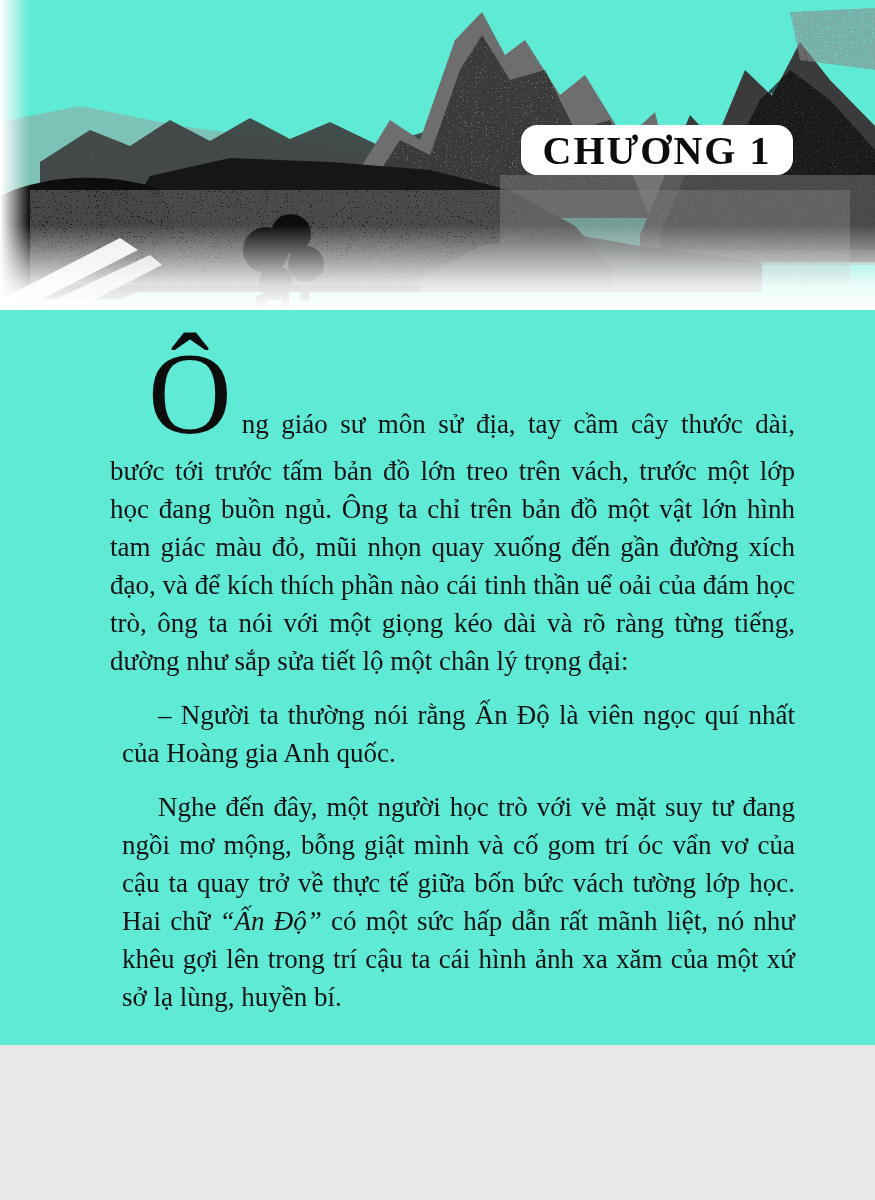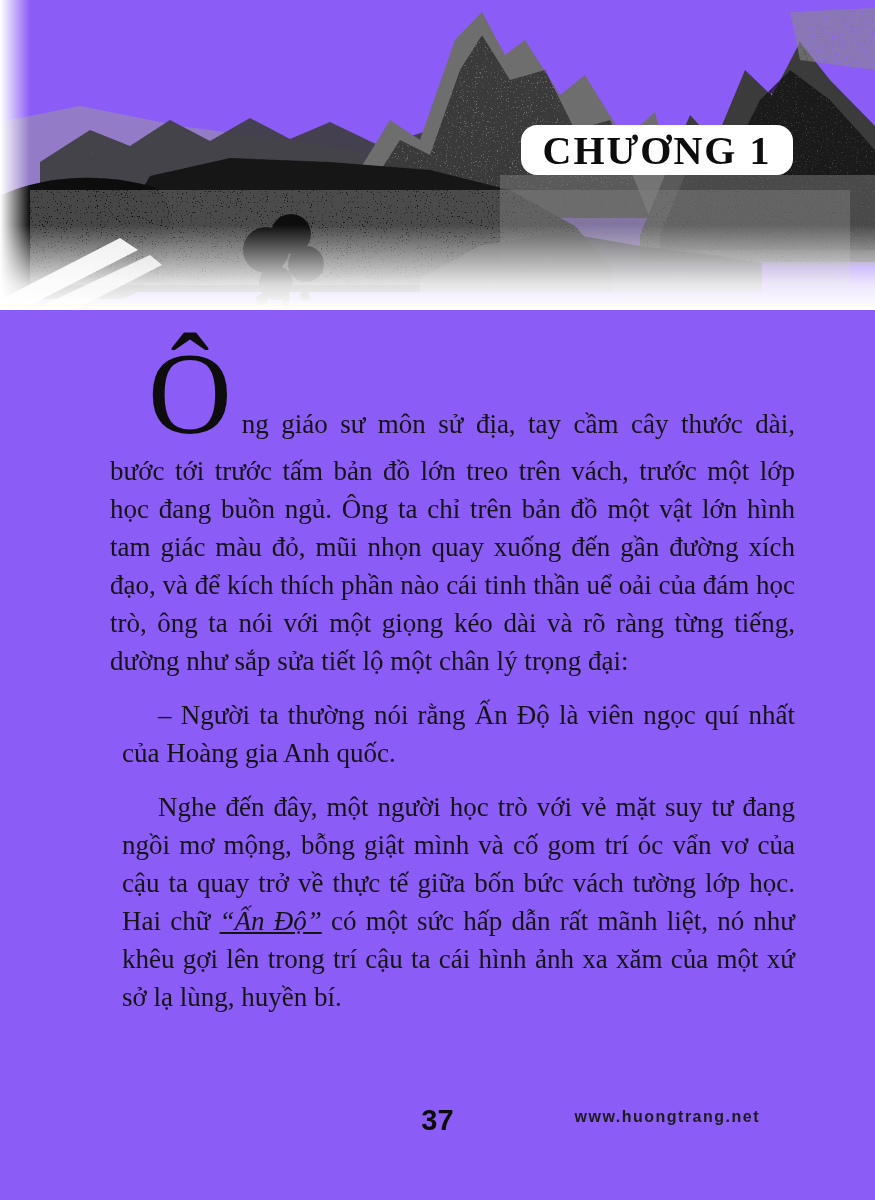--- a/index.html
+++ b/index.html
@@ -1,20 +1,20 @@
 <!DOCTYPE html>
 <html><head>
 <meta charset="utf-8">
 <style>
   html,body{margin:0;padding:0;background:#e8e8e8;}
   .page{
     position:relative;
-    width:875px;height:1200px;
+    width:875px;height:1045px;
     margin:0 auto;
-    background:#8b5cf6;
+    background:#5eead4;
     overflow:hidden;
     font-family:"Liberation Serif","DejaVu Serif",serif;
     color:#111;
   }
   
   .hero{position:relative;width:875px;height:310px;}
   .hero svg{display:block;}
   .chapter-badge{
     position:absolute;left:521px;top:125px;
     width:272px;height:50px;
@@ -54,21 +54,21 @@
     color:#0d0d0d;
     flex:0 0 auto;
   }
   .first-line{
     flex:1 1 auto;
     text-align:justify;
     text-align-last:justify;
     white-space:nowrap;
   }
   .indent{text-indent:36px;margin-left:12px;}
-  .it{font-style:italic;text-decoration:underline;}
+  .it{font-style:italic;}
   
   .footer{position:absolute;left:0;top:1104px;width:875px;height:40px;}
   .page-number{
     position:absolute;left:0;right:0;top:0;
     text-align:center;
     font-family:"Liberation Sans","DejaVu Sans",sans-serif;
     font-weight:bold;font-size:29px;color:#0d0d0d;
   }
   .website{
     position:absolute;right:115px;top:4px;

